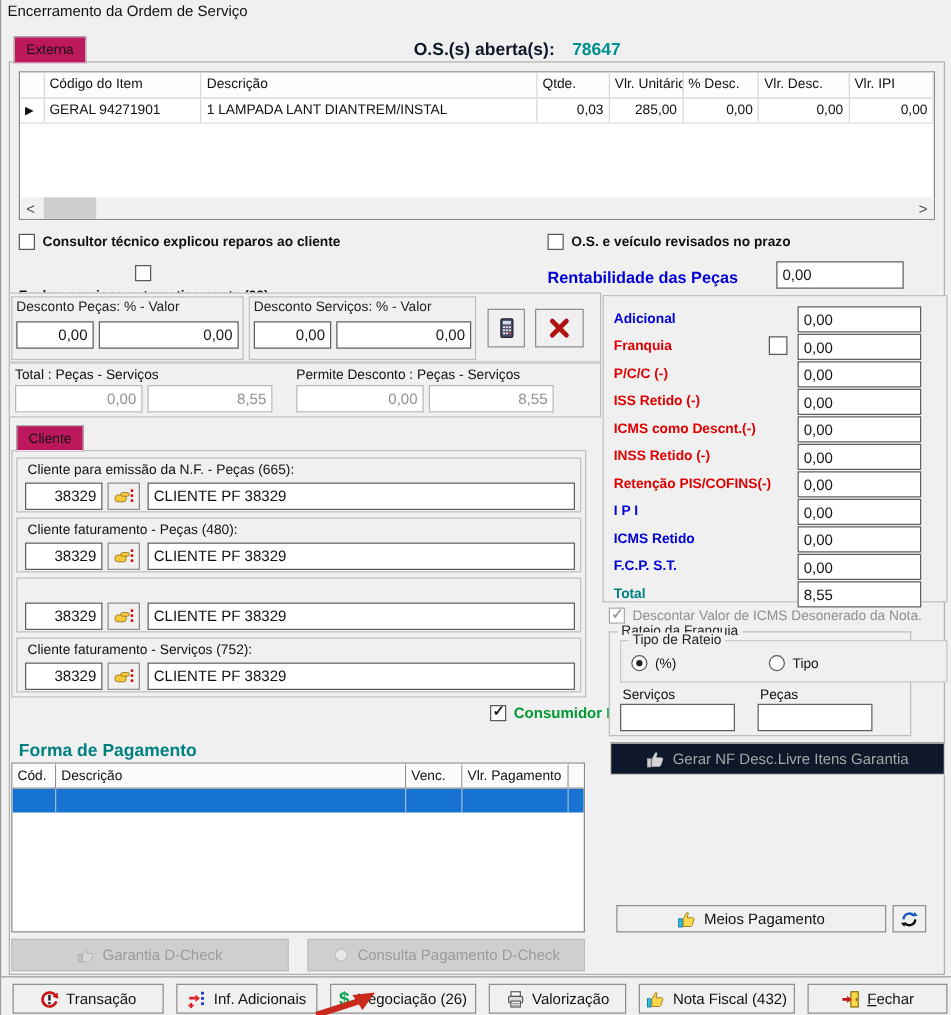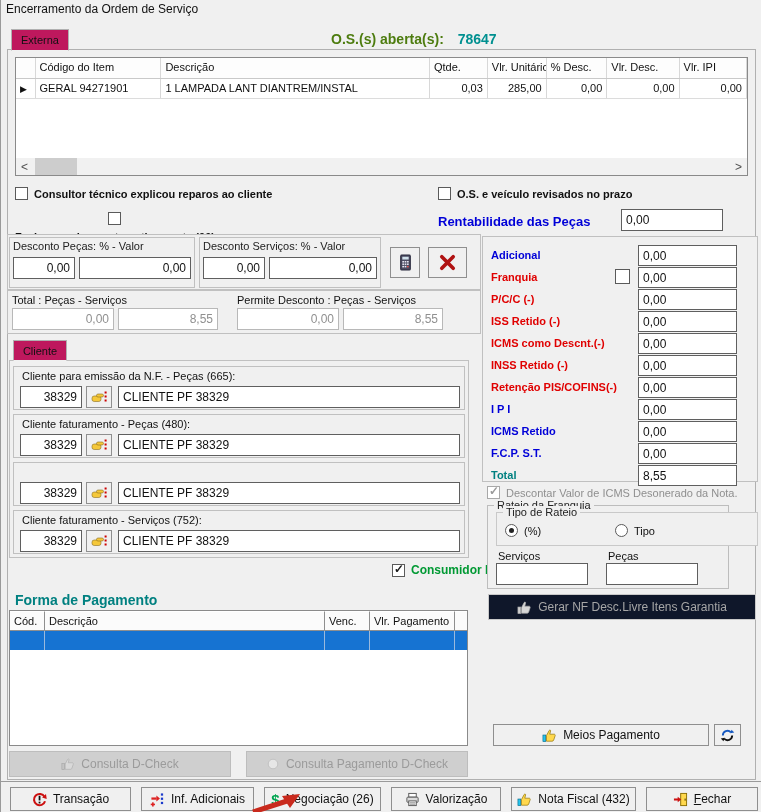--- a/index.html
+++ b/index.html
@@ -12,21 +12,21 @@
   .win-title { left:5px; top:2px; font-size:12px; color:#111; }
 
   
   .tabpage { left:6px; top:49px; width:749px; height:731px; border:1px solid #b0b0b0; background:#f0f0f0; }
   .tab { border:1px solid #b0b0b0; border-bottom:1px solid #f0f0f0; background:#be185d;
          display:flex; align-items:center; justify-content:center; z-index:3; font-size:11px; }
   .tab-externa { left:10px; top:29px; width:58px; height:22px; }
   .tab-cliente { left:12px; top:340px; width:54px; height:21px; }
 
   .os-banner { left:330px; top:31px; font-size:14px; }
-  .os-label { color:#4d7c0f; font-weight:bold;margin-top:40px; }
+  .os-label { color:#0f172a; font-weight:bold;margin-top:40px; }
   .os-value { color:#009090; font-weight:bold; margin-left:10px; }
 
   
   .grid { background:#fff; border:1px solid #8a8a8a; overflow:hidden; }
   .items-grid { left:14px; top:57px; width:733px; height:119px; }
   .grid-hrow { display:flex; height:21px; border-bottom:1px solid #c9c9c9; background:#fdfdfd; }
   .grid-drow { display:flex; height:20px; border-bottom:1px solid #dcdcdc; background:#fff; }
   .gcell { padding:3px 4px 0 4px; border-right:1px solid #d8d8d8; overflow:hidden; white-space:nowrap; }
   .gc-mark { width:20px; } .gc-codigo{ width:131px; } .gc-desc{ width:280px; }
   .gc-qtde{ width:60px; } .gc-vu{ width:61px; } .gc-pd{ width:63px; } .gc-vd{ width:75px; } .gc-ipi{ width:70px; }
@@ -404,21 +404,21 @@
     </span>
   </div>
 
   <div class="abs btn flat-dis" style="left:8px; top:751px; width:222px; height:26px;">
     <span>
       <svg viewBox="0 0 16 16" width="14" height="14">
         <rect x="1" y="7.5" width="3" height="7" fill="#c4c4c4" stroke="#a5a5a5" stroke-width="0.7"></rect>
         <path d="M4.8 8 L7.6 2.7 C8 1.9 9.4 2.1 9.2 3.1 L8.3 6.6 h4.6 c1 0 1.4 .8 1.1 1.7 l-1.5 4.5 c-.3 .8 -.9 1.3 -1.8 1.3 H4.8 z" fill="#d9d9d9" stroke="#ababab" stroke-width="0.7"></path>
       </svg>
     </span>
-    <span>Consulta D-Check</span>
+    <span>Garantia D-Check</span>
   </div>
   <div class="abs btn flat-dis" style="left:245px; top:751px; width:222px; height:26px;">
     <span>
       <svg viewBox="0 0 16 16" width="14" height="14">
           <circle cx="8" cy="8" r="5.5" fill="#e6e6e6" stroke="#bdbdbd"></circle>
         </svg>
     </span>
     <span>Consulta Pagamento D-Check</span>
   </div>
 

